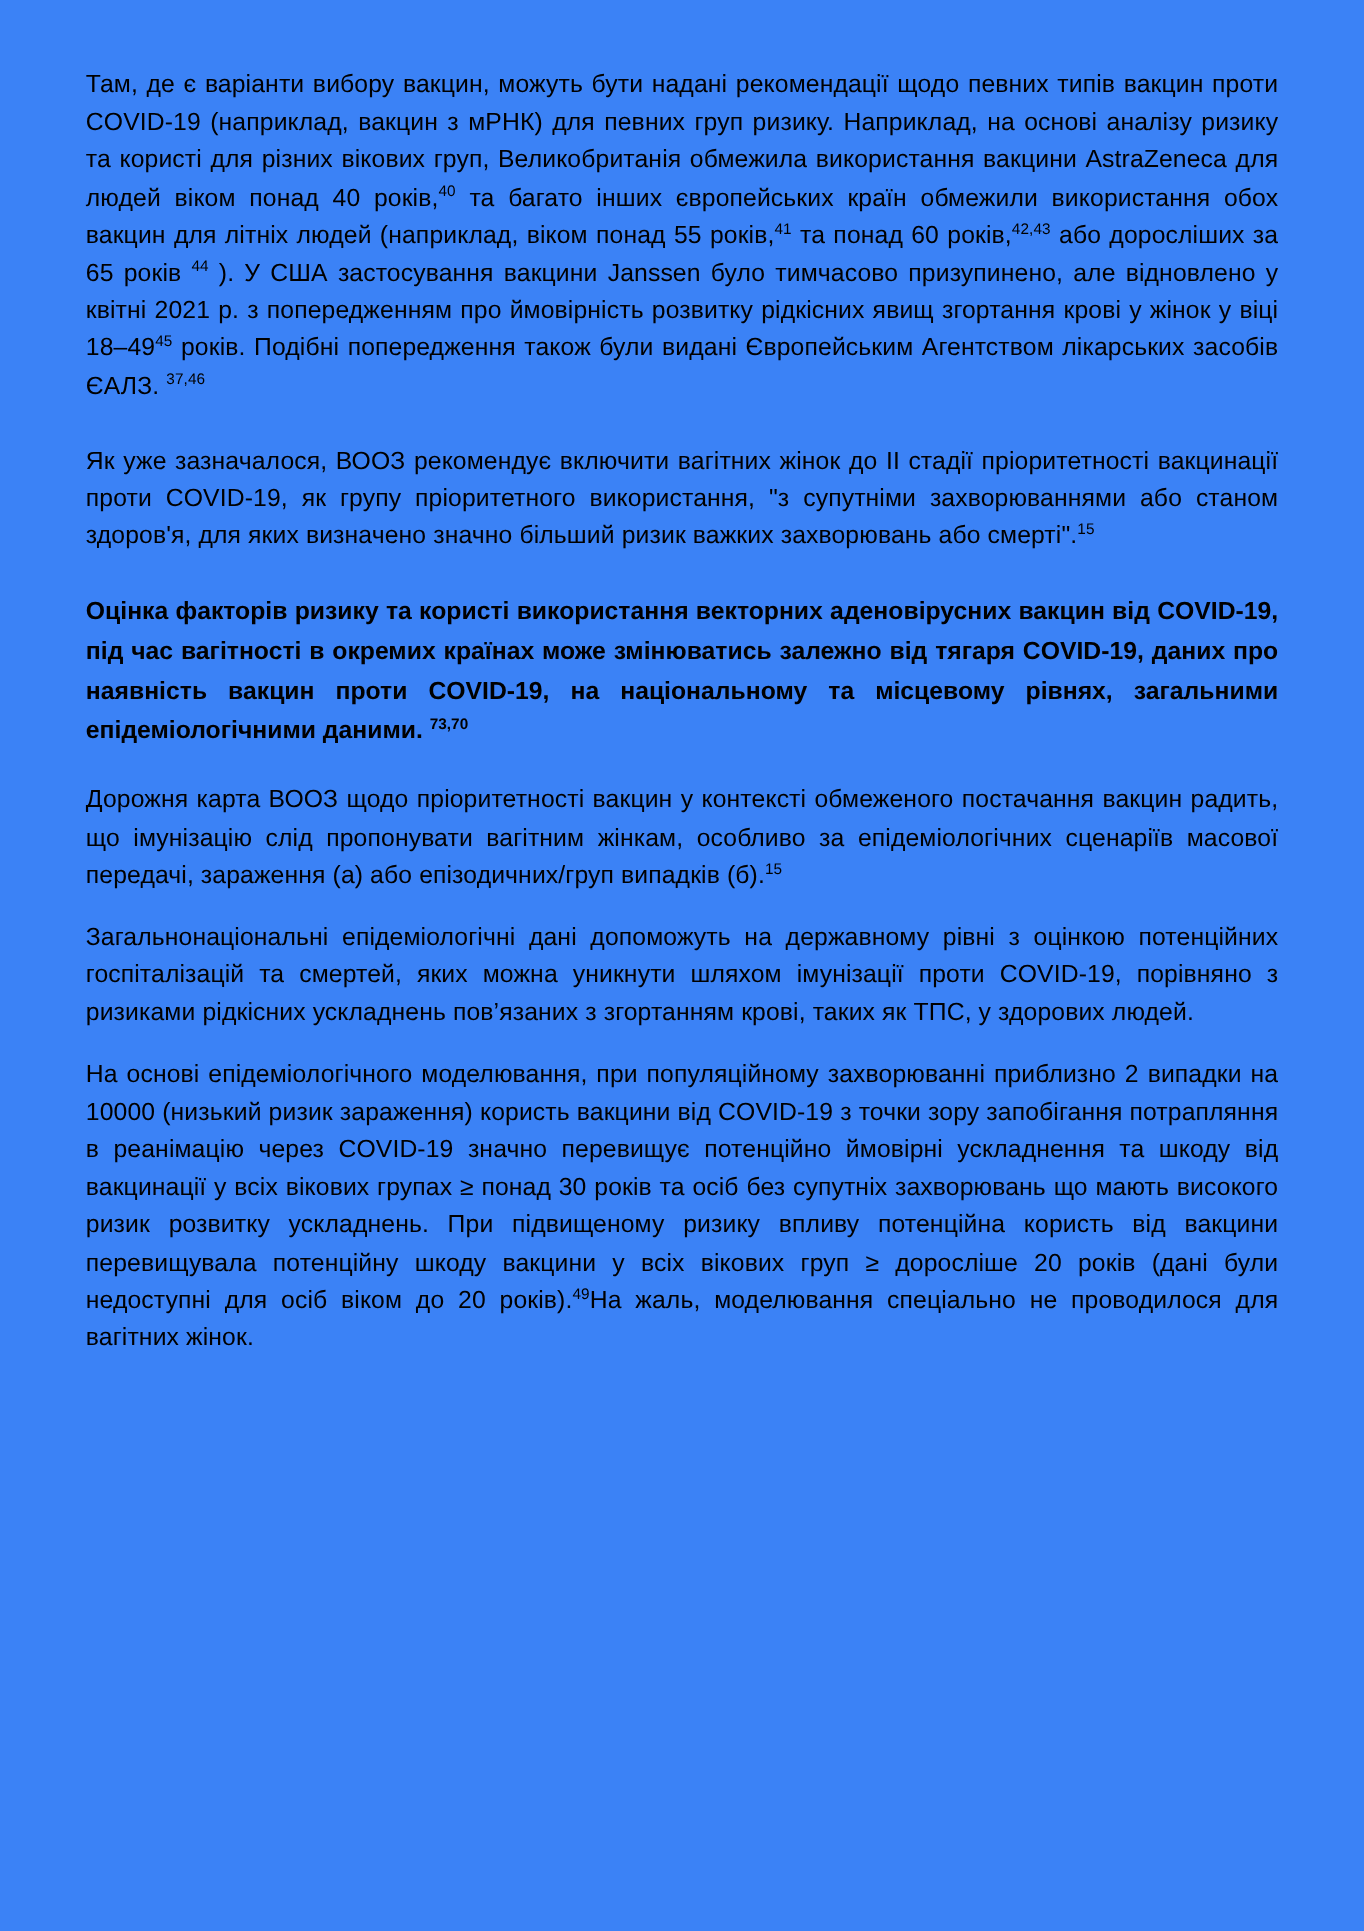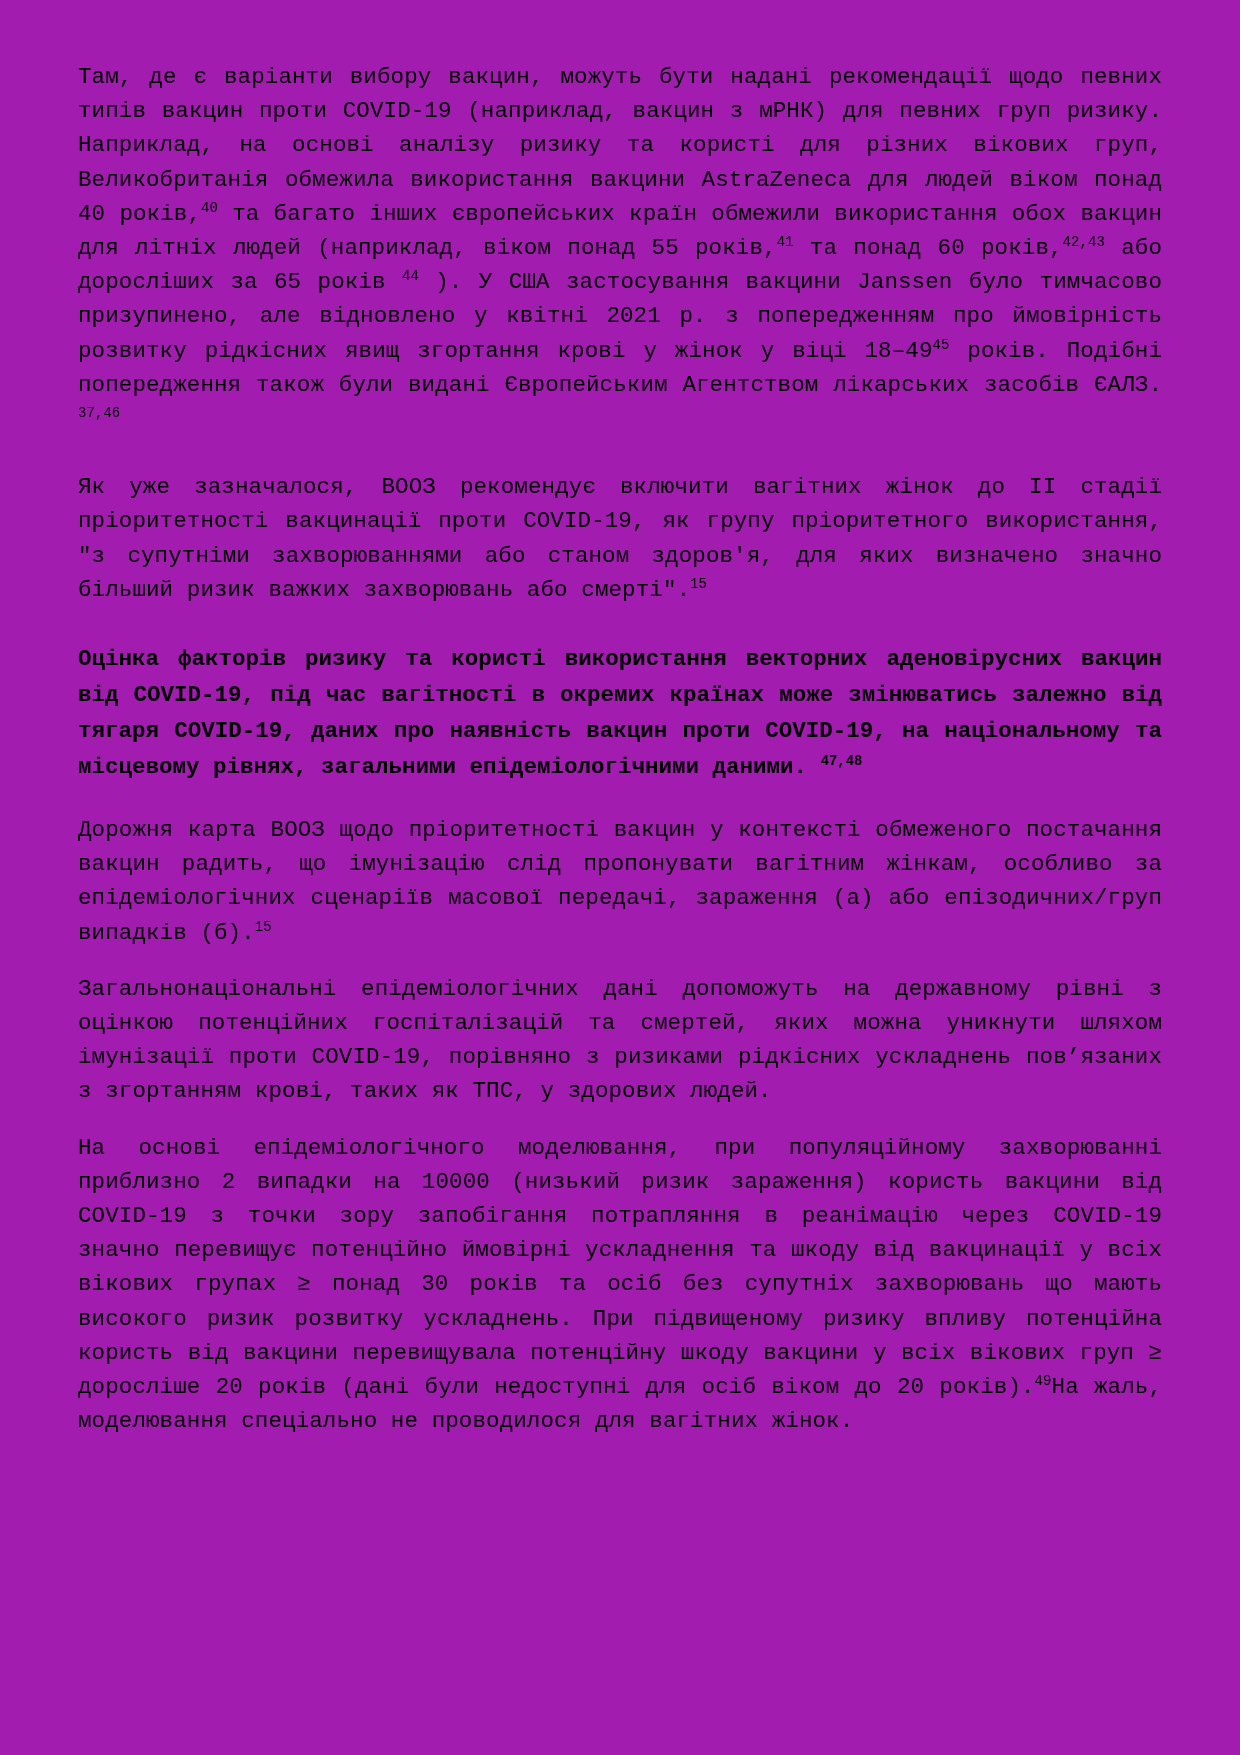--- a/index.html
+++ b/index.html
@@ -3,25 +3,25 @@
 <meta charset="utf-8">
 <style>
   html, body {
     margin: 0;
     padding: 0;
     background: #ffffff;
   }
   .page {
     width: 1240px;
     height: 1755px;
-    background: #a21caf;
+    background: #3b82f6;
     position: relative;
     box-sizing: border-box;
     padding: 60px 78px 40px 78px;
-    font-family: Liberation Mono, monospace;
+    font-family: Liberation Sans, sans-serif;
     color: #000000;
   }
   .body-text {
     font-size: 22.5px;
     line-height: 34.2px;
     text-align: justify;
     text-justify: inter-word;
     margin: 0 0 26px 0;
     letter-spacing: 0.1px;
     hyphens: none;
@@ -56,21 +56,21 @@
 <body>
 
 <div class="page">
 
   <p class="body-text gap-large"><span>Там, де є варіанти вибору вакцин, можуть бути надані рекомендації щодо певних типів вакцин проти COVID-19 (наприклад, вакцин з мРНК) для певних груп ризику. Наприклад, на основі аналізу ризику та користі для різних вікових груп, Великобританія обмежила використання вакцини AstraZeneca для людей віком понад 40 років,</span><sup>40</sup><span> та багато інших європейських країн обмежили використання обох вакцин для літніх людей (наприклад, віком понад 55 років,</span><sup>41</sup><span> та понад 60 років,</span><sup>42,43</sup><span> або дорослiших за 65 років </span><sup>44</sup><span> ). У США застосування вакцини Janssen було тимчасово призупинено, але відновлено у квітні 2021 р. з попередженням про ймовірність розвитку рідкісних явищ згортання крові у жінок у віці 18–49</span><sup>45</sup><span> років. Подібні попередження також були видані Європейським Агентством лікарських засобів ЄАЛЗ.</span> <sup>37,46</sup></p>
 
 
   <p class="body-text gap-large"><span>Як уже зазначалося, ВООЗ рекомендує включити вагітних жінок до II стадії пріоритетності вакцинації проти COVID-19, як групу пріоритетного використання, "з супутніми захворюваннями або станом здоров'я, для яких визначено значно більший ризик важких захворювань або смерті".</span><sup>15</sup></p>
 
 
-  <p class="lead-bold"><span>Оцінка факторів ризику та користі використання векторних аденовірусних вакцин від COVID-19, під час вагітності в окремих країнах може змінюватись залежно від тягаря COVID-19, даних про наявність вакцин проти COVID-19, на національному та місцевому рівнях, загальними епідеміологічними даними.</span> <sup>47,48</sup></p>
+  <p class="lead-bold"><span>Оцінка факторів ризику та користі використання векторних аденовірусних вакцин від COVID-19, під час вагітності в окремих країнах може змінюватись залежно від тягаря COVID-19, даних про наявність вакцин проти COVID-19, на національному та місцевому рівнях, загальними епідеміологічними даними.</span> <sup>73,70</sup></p>
 
   <p class="body-text gap-small"><span>Дорожня карта ВООЗ щодо пріоритетності вакцин у контексті обмеженого постачання вакцин радить, що імунізацію слід пропонувати вагітним жінкам, особливо за епідеміологічних сценаріїв масової передачі, зараження (а) або епізодичних/груп випадків (б).</span><sup>15</sup></p>
 
-  <p class="body-text gap-small">Загальнонаціональні епідеміологічних дані допоможуть на державному рівні з оцінкою потенційних госпіталізацій та смертей, яких можна уникнути шляхом імунізації проти COVID-19, порівняно з ризиками рідкісних ускладнень пов’язаних з згортанням крові, таких як ТПС, у здорових людей.</p>
+  <p class="body-text gap-small">Загальнонаціональні епідеміологічні дані допоможуть на державному рівні з оцінкою потенційних госпіталізацій та смертей, яких можна уникнути шляхом імунізації проти COVID-19, порівняно з ризиками рідкісних ускладнень пов’язаних з згортанням крові, таких як ТПС, у здорових людей.</p>
 
   <p class="body-text"><span>На основі епідеміологічного моделювання, при популяційному захворюванні приблизно 2 випадки на 10000 (низький ризик зараження) користь вакцини від COVID-19 з точки зору запобігання потрапляння в реанімацію через COVID-19 значно перевищує потенційно ймовірні ускладнення та шкоду від вакцинації у всіх вікових групах ≥ понад 30 років та осіб без супутніх захворювань що мають високого ризик розвитку ускладнень. При підвищеному ризику впливу потенційна користь від вакцини перевищувала потенційну шкоду вакцини у всіх вікових груп ≥ дорослiше 20 років (дані були недоступні для осіб віком до 20 років).</span><sup>49</sup><span>На жаль, моделювання спеціально не проводилося для вагітних жінок.</span></p>
 
 </div>
 
 </body></html>

